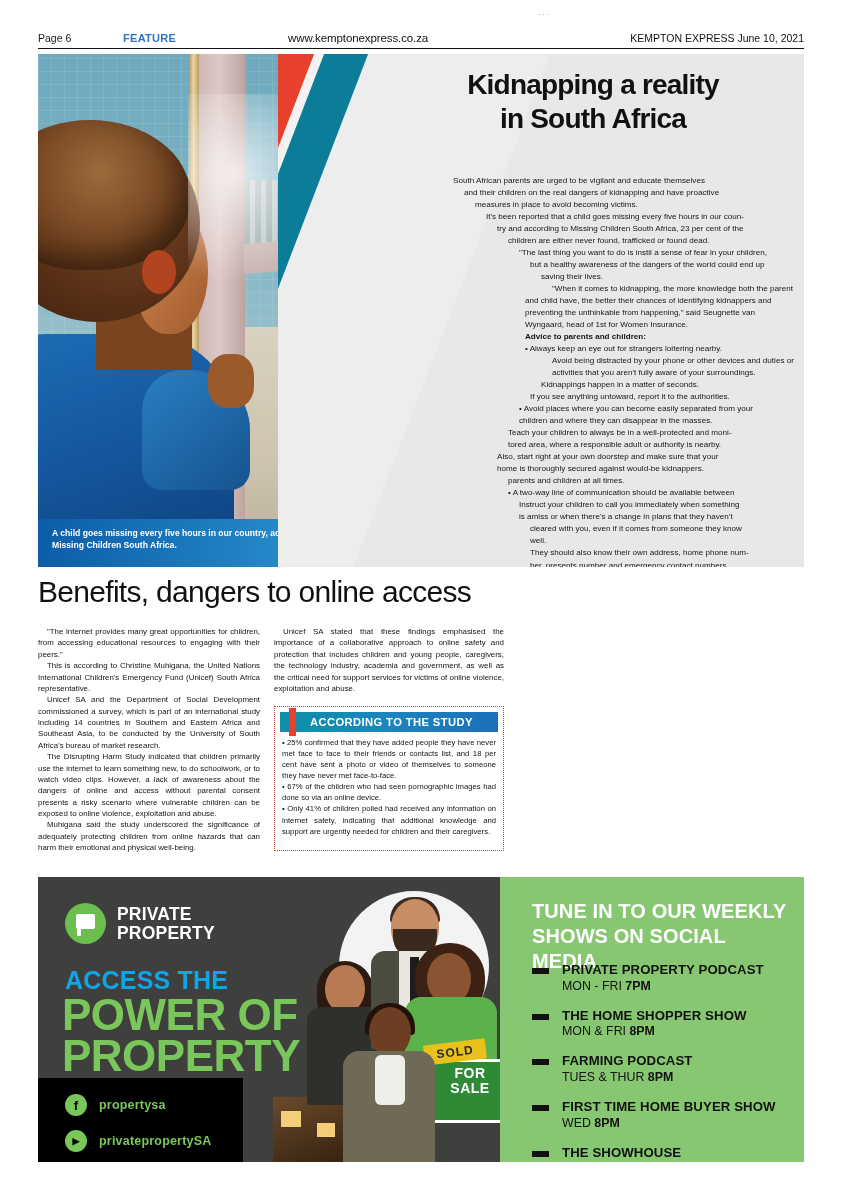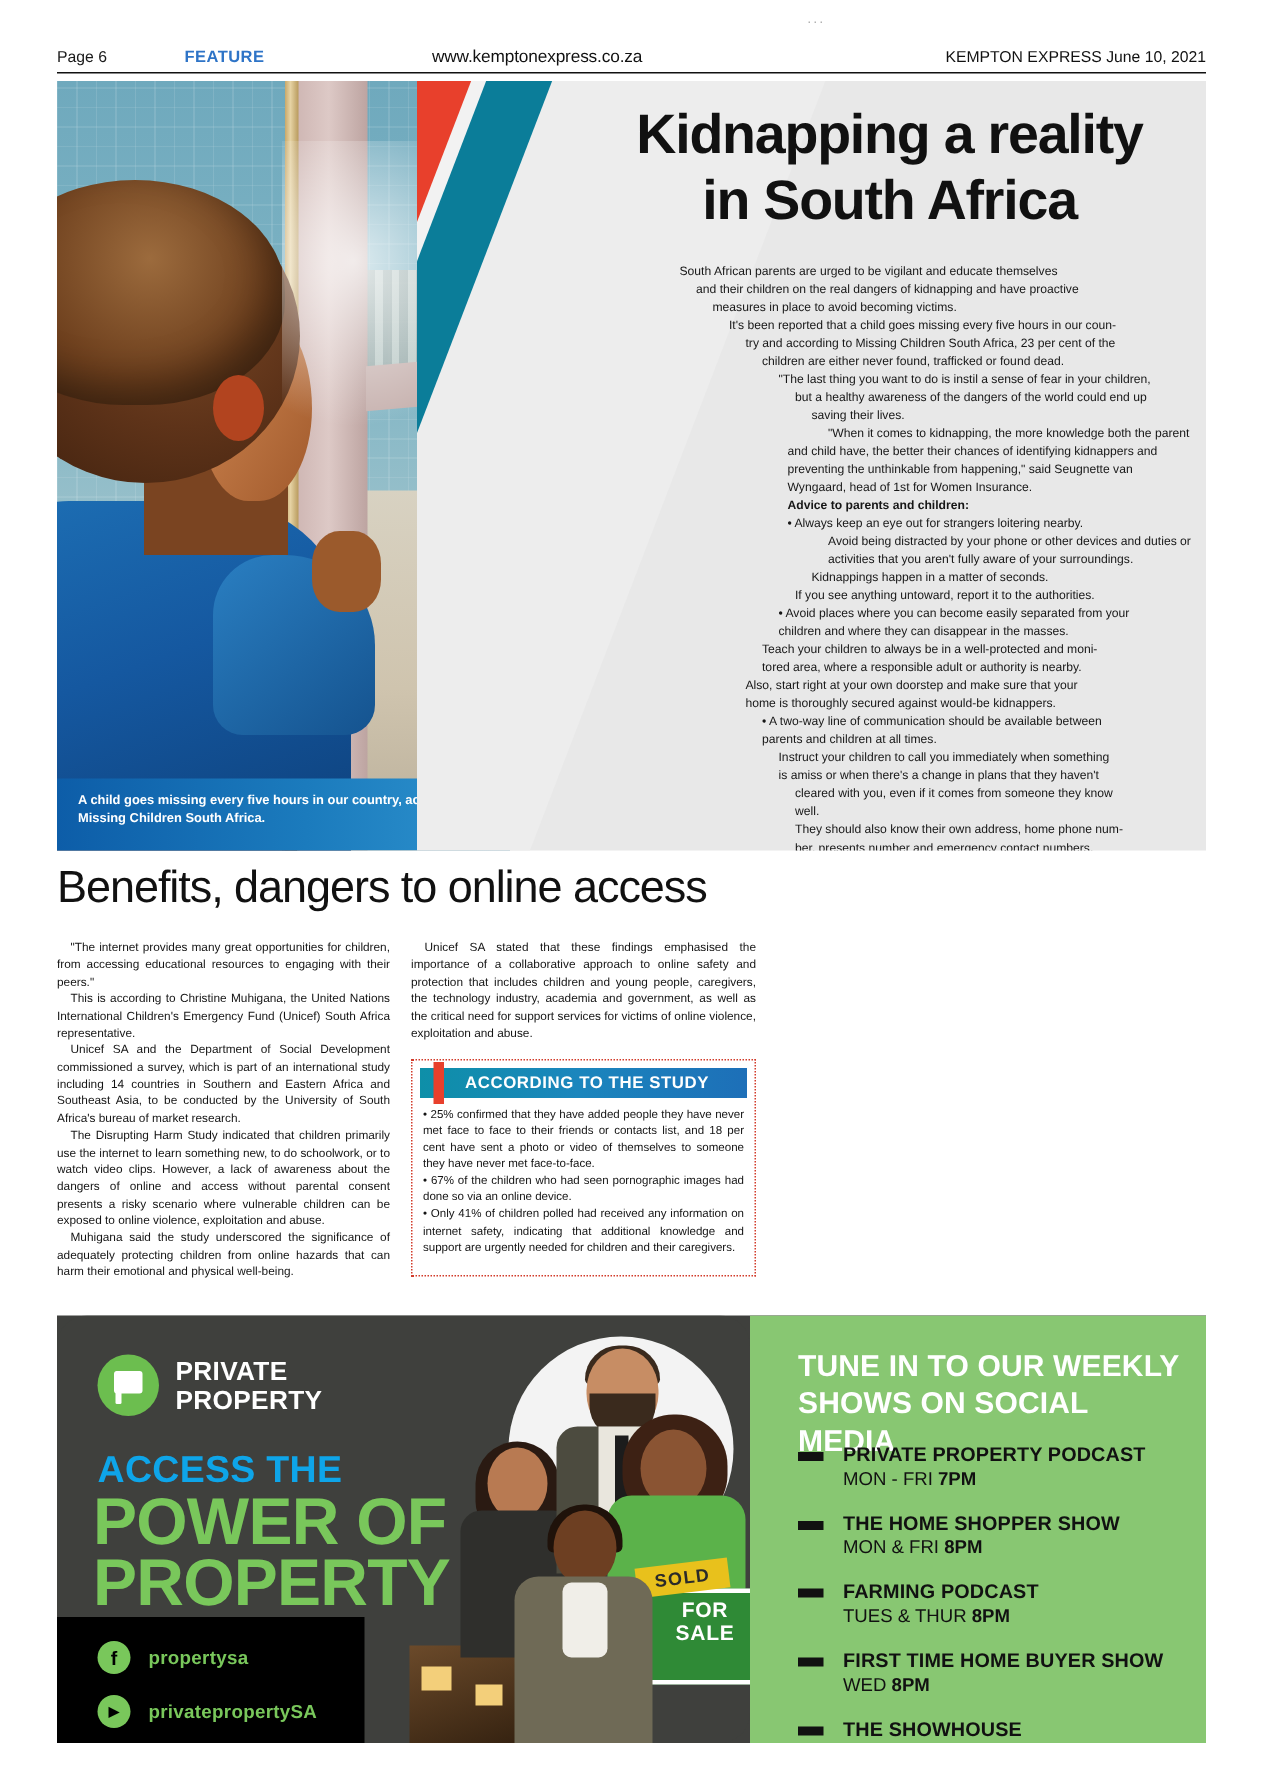--- a/index.html
+++ b/index.html
@@ -82,21 +82,21 @@
   .band{position:absolute;top:-130px;width:60px;height:790px;transform:rotate(21deg);transform-origin:top left;}
   .b-white1{left:8px;background:#ffffff;width:40px;}
   .b-red   {left:44px;background:#e8402c;width:44px;}
   .b-white2{left:86px;background:#f2f2f2;width:12px;}
   .b-teal  {left:96px;background:#0b7d99;width:46px;}
   .b-white3{left:140px;background:#ededed;width:170px;}
 
   
   .headline{
     position:absolute;left:345px;top:14px;width:420px;
-    text-align:center;font-size:37px;font-weight:bold;line-height:1.2;
+    text-align:center;font-size:28px;font-weight:bold;line-height:1.2;
     color:#111;letter-spacing:-.8px;font-family:"Liberation Sans", sans-serif;
     font-stretch:condensed;
   }
   .headline div{white-space:nowrap;}
 
   
   .feat-body{
     position:absolute;left:415px;top:121px;width:385px;
     font-size:8.1px;line-height:1.485;color:#161616;
   }
@@ -128,21 +128,21 @@
     background:linear-gradient(90deg,#0e8fa8 0%,#1b86bd 48%,#1d6fb8 100%);
     display:flex;align-items:center;
   }
   .sb-bar{position:absolute;left:9px;top:-4px;width:7px;height:28px;background:#e8402c;}
   .sb-head span{color:#fff;font-weight:bold;font-size:11.2px;letter-spacing:.4px;margin-left:30px;}
   .sb-body{font-size:7.7px;line-height:1.44;color:#141414;text-align:justify;}
   .sb-body p{margin:0 0 0 0;}
 
   
   .ad{position:absolute;left:38px;top:877px;width:766px;height:285px;background:#3f403d;overflow:hidden;}
-  .ad-left{position:absolute;left:0;top:0;width:462px;height:285px;background:#3f403d;border-radius:20px;}
+  .ad-left{position:absolute;left:0;top:0;width:462px;height:285px;background:#3f403d;}
   .ad-logo{position:absolute;left:27px;top:26px;display:flex;align-items:center;gap:11px;}
   .pp-mark{width:41px;height:41px;border-radius:50%;background:#6cbe4f;position:relative;}
   .pp-mark:before{content:"";position:absolute;left:11px;top:11px;width:19px;height:15px;background:#fff;border-radius:2px;}
   .pp-mark:after{content:"";position:absolute;left:12px;top:11px;width:4px;height:22px;background:#fff;border-radius:1px;}
   .pp-name{color:#fff;font-weight:bold;font-size:17.5px;line-height:1.03;letter-spacing:.2px;}
   .ad-access{position:absolute;left:27px;top:89px;color:#0ea5e9;font-weight:bold;font-size:25px;letter-spacing:.2px;}
   .ad-power{position:absolute;left:24px;top:118px;color:#79c75b;font-weight:bold;font-size:44px;line-height:.93;letter-spacing:-.5px;}
   .ad-social{position:absolute;left:0;bottom:0;width:205px;height:84px;background:#000;}
   .soc{position:absolute;left:27px;display:flex;align-items:center;gap:12px;}
   .soc.s1{top:16px;} .soc.s2{top:52px;}
@@ -260,22 +260,22 @@
         <p class="i10">Avoid being distracted by your phone or other devices and duties or</p>
         <p class="i10">activities that you aren't fully aware of your surroundings.</p>
         <p class="i9">Kidnappings happen in a matter of seconds.</p>
         <p class="i8">If you see anything untoward, report it to the authorities.</p>
         <p class="i7">• Avoid places where you can become easily separated from your</p>
         <p class="i7">children and where they can disappear in the masses.</p>
         <p class="i6">Teach your children to always be in a well-protected and moni-</p>
         <p class="i6">tored area, where a responsible adult or authority is nearby.</p>
         <p class="i5">Also, start right at your own doorstep and make sure that your</p>
         <p class="i5">home is thoroughly secured against would-be kidnappers.</p>
+        <p class="i6">parents and children at all times.</p>
         <p class="i6">• A two-way line of communication should be available between</p>
-        <p class="i6">parents and children at all times.</p>
         <p class="i7">Instruct your children to call you immediately when something</p>
         <p class="i7">is amiss or when there's a change in plans that they haven't</p>
         <p class="i8">cleared with you, even if it comes from someone they know</p>
         <p class="i8">well.</p>
         <p class="i8">They should also know their own address, home phone num-</p>
         <p class="i8">ber, presents number and emergency contact numbers.</p>
       </div>
   </div>
 
   <div class="story2-title">Benefits, dangers to online access</div>

